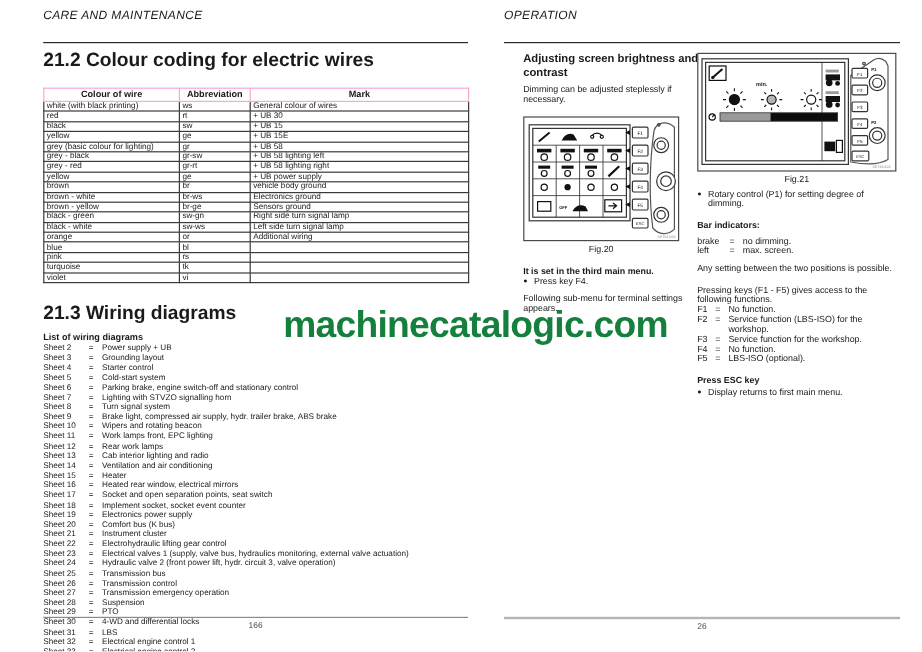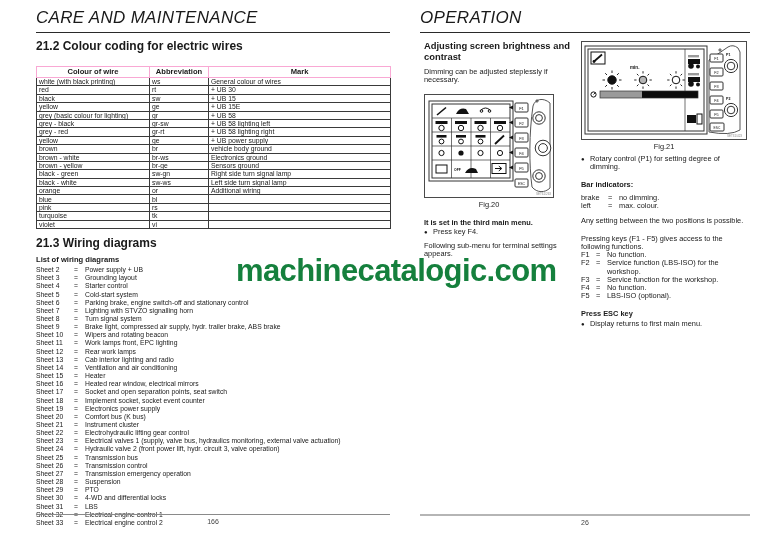--- a/index.html
+++ b/index.html
@@ -5,43 +5,43 @@
   * { box-sizing: border-box; margin: 0; padding: 0; }
   html,body { background:#fff; }
   .canvas {
     position: relative; width: 768px; height: 543px; background: #fff;
     font-family: "Liberation Sans", sans-serif; color: #1a1a1a; overflow: hidden;
   }
   
   .page-left  { position:absolute; left:36px;  top:8px; width:354px; }
   .page-right { position:absolute; left:420px; top:8px; width:330px; }
   .pg-header {
-    font-style: italic; font-size: 17px; letter-spacing: .3px;
-    padding-bottom: 4px; border-bottom: 1px solid #2a2a2a;
+    font-style: italic; font-size: 10px; letter-spacing: .3px;
+    padding-bottom: 16px; border-bottom: 1px solid #2a2a2a;
   }
   
-  .sec-title { font-size: 12px; font-weight: bold; margin-top: 6px; }
+  .sec-title { font-size: 16px; font-weight: bold; margin-top: 6px; }
   table.wires { border-collapse: collapse; table-layout: fixed; width: 354px; margin-top: 13px; }
   table.wires col.c1 { width: 113px; } table.wires col.c2 { width: 59px; } table.wires col.c3 { width: 182px; }
   table.wires th {
     border: 1px solid #f9a8d4; font-size: 7.6px; font-weight: bold;
     text-align: center; padding: 1px 2px; line-height: 8px;
   }
   table.wires td {
     border: 1px solid #3a3a3a; font-size: 6.8px; padding: 0 2px;
     line-height: 7.3px; height: 8.4px; white-space: nowrap; overflow: hidden;
   }
   .list-title { font-size: 7.6px; font-weight: bold; margin-top: 5px; }
   .sheets { margin-top: 2px; }
   .sheet-row { display: flex; font-size: 6.8px; line-height: 8.15px; white-space: nowrap; }
   .sheet-row .lbl { width: 38px; flex: 0 0 38px; }
   .sheet-row .eq  { width: 11px; flex: 0 0 11px; }
   
   .cols { position: relative; height: 480px; }
-  .col-a { position: absolute; left: 4px;    top: 8px; width: 152px; }
+  .col-a { position: absolute; left: 16px;    top: 8px; width: 152px; }
   .col-b { position: absolute; left: 161px; top: 8px; width: 169px; }
   .art-title { font-size: 9.4px; font-weight: bold; line-height: 10.6px; }
   .para { font-size: 7.4px; line-height: 8.2px; margin-top: 6px; }
   .bold-line { font-size: 7.4px; font-weight: bold; line-height: 8.4px; margin-top: 10px; }
   .bullet-row { display: flex; font-size: 7.4px; line-height: 8.2px; margin-top: 1px; }
   .bullet-row .bu { flex: 0 0 9px; font-size: 6px; line-height: 8.2px; }
   .fig-box { border: 1px solid #4a4a4a; background: #fff; margin-top: 9px; }
   .fig-box svg { display: block; }
   .fig-cap { text-align: center; font-size: 7.4px; margin-top: 2px; }
   .kv-row { display: flex; font-size: 7.4px; line-height: 8.4px; }
@@ -198,21 +198,21 @@
           </tr>
 
           <tr>
             <td>violet</td>
             <td>vi</td>
             <td></td>
           </tr>
         </tbody>
     </table>
 
-    <div class="sec-title" style="margin-top:7px;">21.3  Wiring diagrams</div>
+    <div class="sec-title" style="margin-top:17px;">21.3  Wiring diagrams</div>
     <div class="list-title">List of wiring diagrams</div>
 
     <div class="sheets">
 
         <div class="sheet-row">
           <span class="lbl">Sheet 2</span>
           <span class="eq">=</span>
           <span>Power supply + UB</span>
         </div>
 
@@ -618,21 +618,21 @@
 
             <div class="kv-row">
               <span class="k">brake</span>
               <span class="eq">=</span>
               <span>no dimming.</span>
             </div>
 
             <div class="kv-row">
               <span class="k">left</span>
               <span class="eq">=</span>
-              <span>max. colour.</span>
+              <span>max. screen.</span>
             </div>
           </div>
 
         <div class="para">Any setting between the two positions is possible.</div>
         <div class="para gap-sm" style="margin-top:10px;">Pressing keys (F1 - F5) gives access to the following functions.</div>
 
         <div>
 
             <div class="fk-row">
               <span class="k">F1</span>

